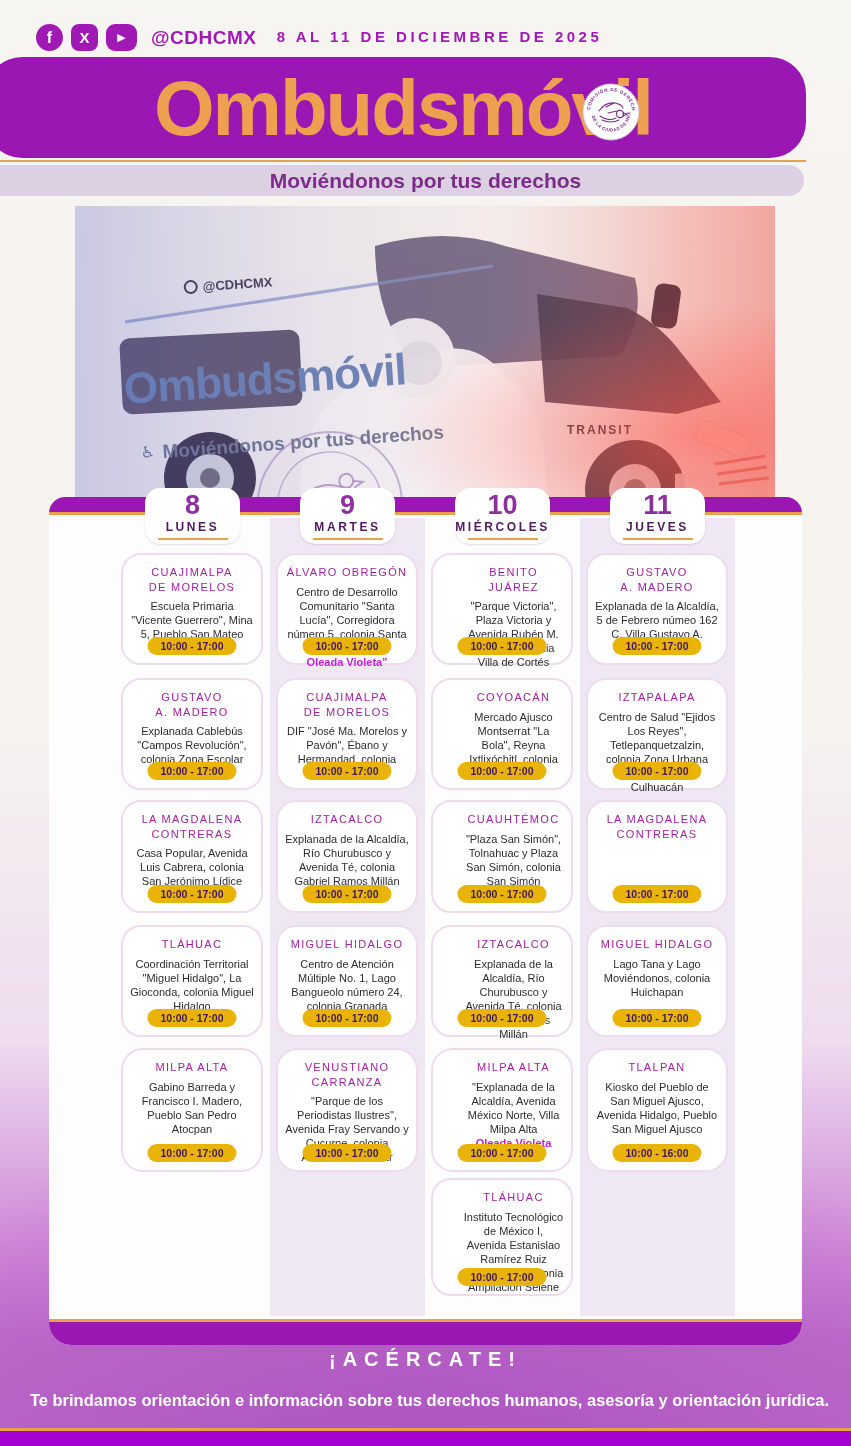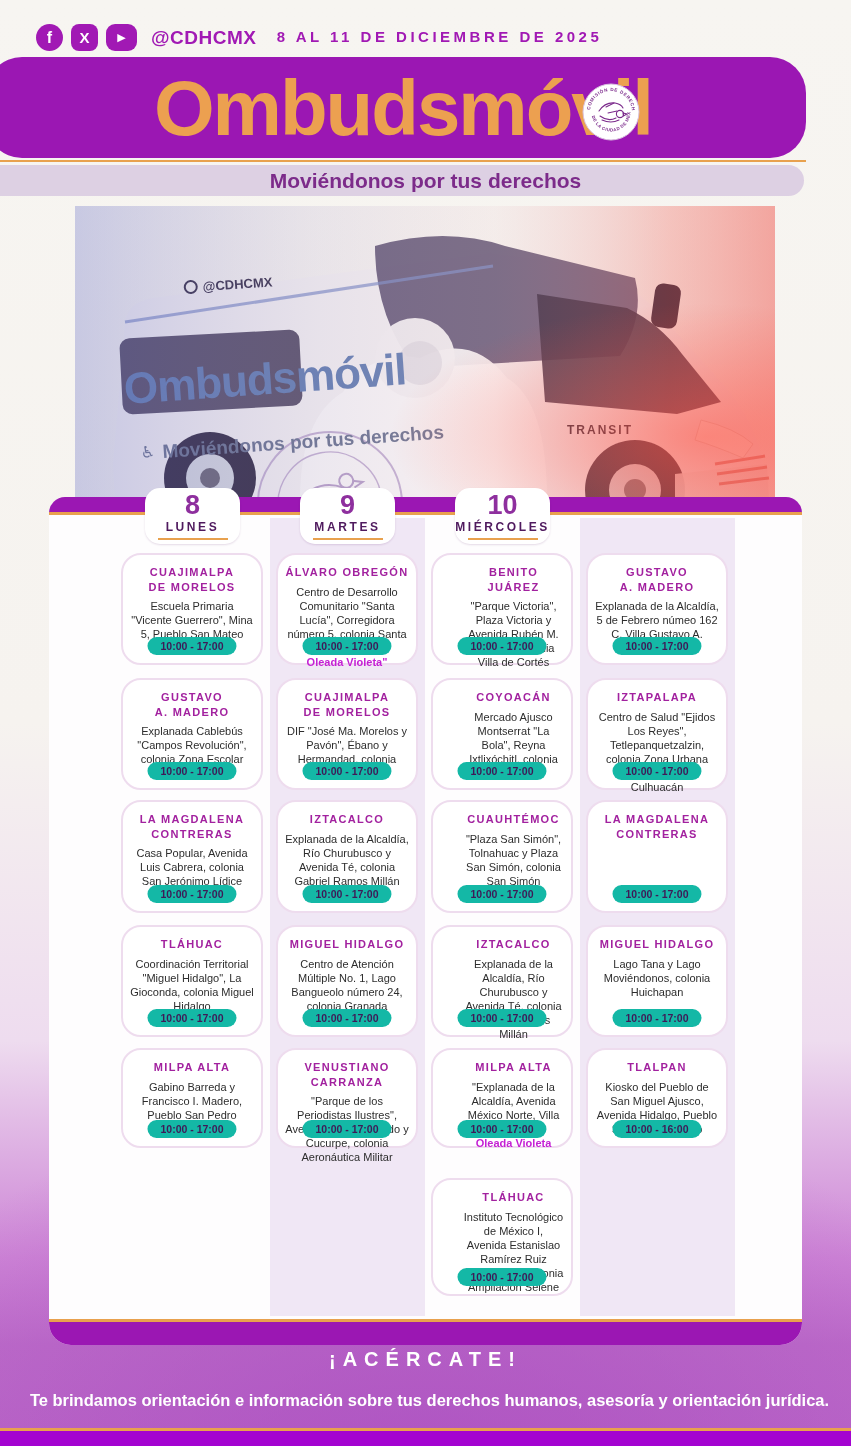--- a/index.html
+++ b/index.html
@@ -47,26 +47,26 @@
     box-shadow:0 1px 2px rgba(90,30,100,.15);}
   .tab.t1{left:96px;} .tab.t2{left:251px;} .tab.t3{left:406px;} .tab.t4{left:561px;}
   .tab-num{margin-top:3px;font-size:27px;font-weight:600;color:#8e2f9e;line-height:1.05;}
   .tab-name{margin-top:1px;font-size:12px;font-weight:bold;color:#4f1a5e;letter-spacing:2.6px;text-align:center;}
   .tab-rule{width:70px;height:2px;background:#e8a14e;margin:4px auto 0;}
 
   .card{position:absolute;width:142px;background:#fff;border:2px solid #eedcee;border-radius:20px;
     padding:10px 7px 26px;z-index:2;text-align:center;}
   .card.c1{left:72px;} .card.c2{left:227px;} .card.c3{left:382px;padding-left:30px;} .card.c4{left:537px;}
   .card.r1{top:56px;height:112px;} .card.r2{top:181px;height:112px;} .card.r3{top:303px;height:113px;text-align:center;}
-  .card.r4{top:428px;height:112px;} .card.r5{top:551px;height:100px;} .card.r6{top:681px;height:118px;}
-  .card-title{font-size:11px;font-weight:bold;color:#a2219f;letter-spacing:1.3px;line-height:1.32;
+  .card.r4{top:428px;height:112px;} .card.r5{top:551px;height:124px;border-radius:22px;} .card.r6{top:681px;height:118px;}
+  .card-title{font-size:11px;font-weight:normal;color:#a2219f;letter-spacing:1.3px;line-height:1.32;
     white-space:pre-line;margin-bottom:5px;}
   .card-desc{font-size:11px;color:#2d2d2d;line-height:1.28;font-weight:500;white-space:pre-line;}
   .card-note{font-size:11px;font-weight:bold;color:#c41fd4;line-height:1.3;}
-  .card-time{position:absolute;bottom:8px;left:50%;transform:translateX(-50%);background:#14b8a6;color:#3f1a57;
+  .card-time{position:absolute;bottom:8px;left:50%;transform:translateX(-50%);background:#eab308;color:#3f1a57;
     font-size:10.5px;font-weight:bold;padding:3px 13px;border-radius:11px;white-space:nowrap;}
 
   
   .acercate{position:absolute;top:1348px;left:0;width:851px;text-align:center;color:#fff;
     font-size:20px;font-weight:bold;letter-spacing:7px;}
   .footer-msg{position:absolute;top:1391px;left:0;width:851px;text-align:center;color:#fff;
     font-size:16.5px;font-weight:bold;padding-left:8px;}
   .bottom-rule{position:absolute;top:1428px;left:0;width:851px;height:3px;background:#e8a14e;}
   .bottom-strip{position:absolute;top:1431px;left:0;width:851px;height:15px;background:#a403d1;}
 </style>
@@ -197,20 +197,25 @@
     <div class="tab t2">
       <div class="tab-num">9</div>
       <div class="tab-name">MARTES</div>
       <div class="tab-rule"></div>
     </div>
     <div class="tab t3">
       <div class="tab-num">10</div>
       <div class="tab-name">MIÉRCOLES</div>
       <div class="tab-rule"></div>
     </div>
+    <div class="tab t4">
+      <div class="tab-num">11</div>
+      <div class="tab-name">JUEVES</div>
+      <div class="tab-rule"></div>
+    </div>
 
     <div class="card c1 r1">
       <div class="card-title">CUAJIMALPA
 DE MORELOS</div>
       <div class="card-desc">Escuela Primaria "Vicente Guerrero", Mina 5, Pueblo San Mateo Tlaltenango</div>
       <div class="card-time">10:00 - 17:00</div>
     </div>
     <div class="card c1 r2">
       <div class="card-title">GUSTAVO
 A. MADERO</div>

